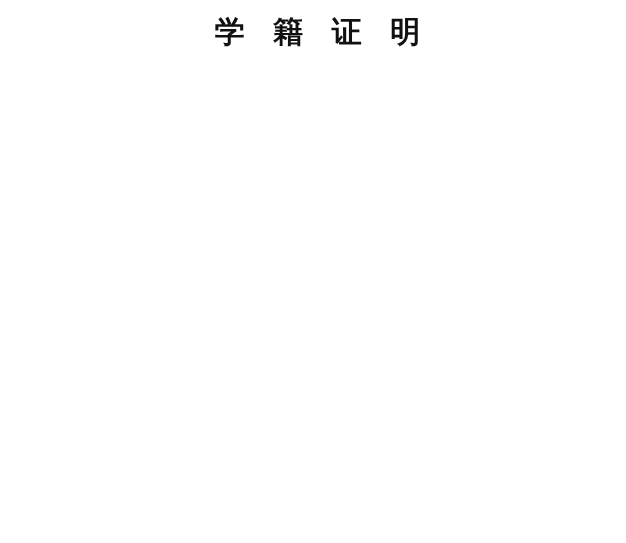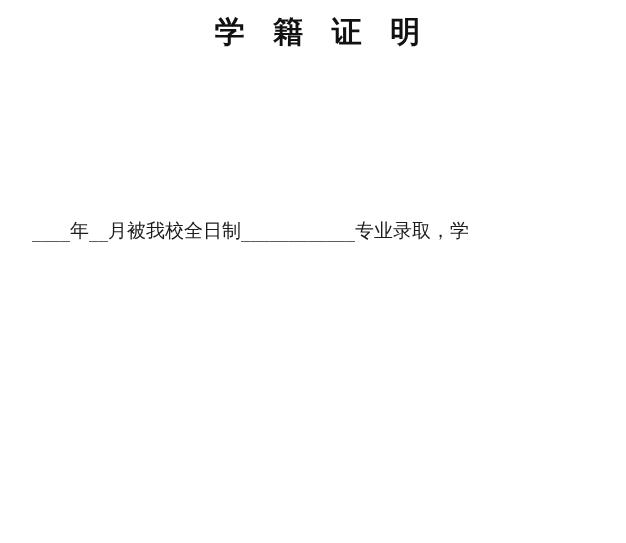--- a/index.html
+++ b/index.html
@@ -42,19 +42,18 @@
   .indent-orphan { text-indent: 118px; }
 </style>
 </head>
 <body>
 
 <div class="page">
 
   <h1 class="doc-title">学 籍 证 明</h1>
 
   <div class="doc-body">
-    <div class="line">____年__月被我校全日制____________专业录取，学</div>
     
     
     
   </div>
 
 </div>
 
 </body></html>

